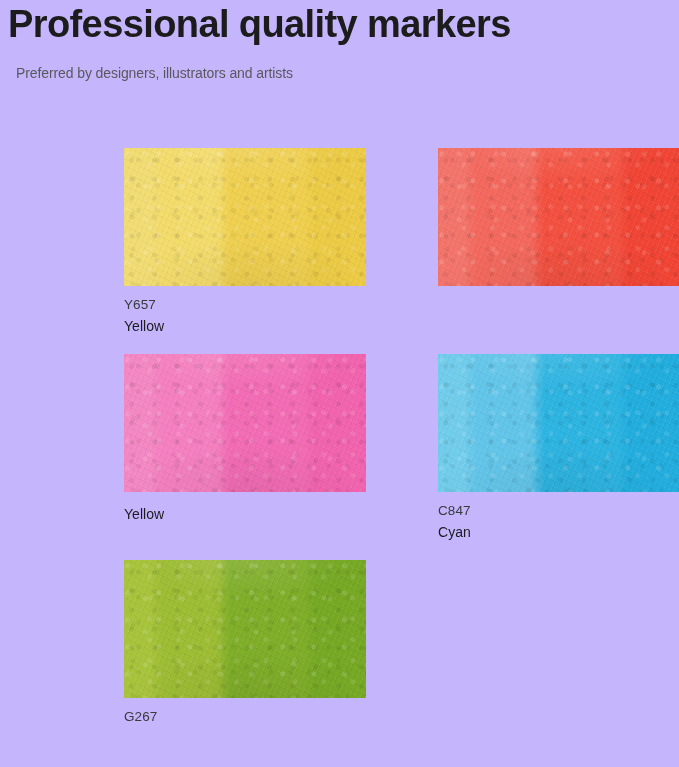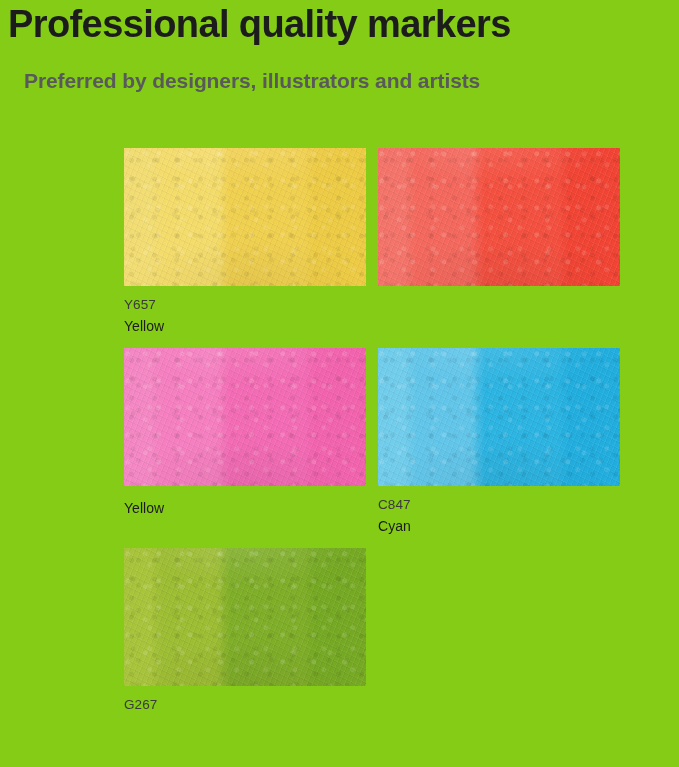--- a/index.html
+++ b/index.html
@@ -13,62 +13,61 @@
     font-family: "Liberation Sans", sans-serif;
     -webkit-font-smoothing: antialiased;
     overflow: hidden;
     position: relative;
   }
 
   .page {
     position: relative;
     width: 679px;
     height: 767px;
-    background: #84cc16;
+    background: #c4b5fd;
   }
 
   
   .header {
     position: absolute;
     left: 8px;
     top: 0px;
     width: 663px;
   }
   .title {
     font-size: 38px;
     font-weight: 700;
     letter-spacing: -0.6px;
     color: #1c1c1c;
     line-height: 44px;
     margin: 0;
     padding-top: 2px;
     white-space: nowrap;
   }
   .subtitle {
-    font-size: 21px;
-    font-weight: 700;
+    font-size: 14px;
+    font-weight: 400;
     color: #58595b;
     line-height: 26px;
-    margin: 16px;
+    margin: 8px;
     padding-top: 6px;
     letter-spacing: -0.1px;
     white-space: nowrap;
   }
 
   
   .grid {
     position: absolute;
     left: 124px;
     top: 148px;
     width: 546px;
     display: grid;
     grid-template-columns: 242px 242px;
     column-gap: 72px;
     row-gap: 18px;
-    gap: 12px;
   }
 
   .swatch-cell {
     width: 242px;
   }
 
   .swatch {
     width: 242px;
     height: 138px;
     position: relative;

